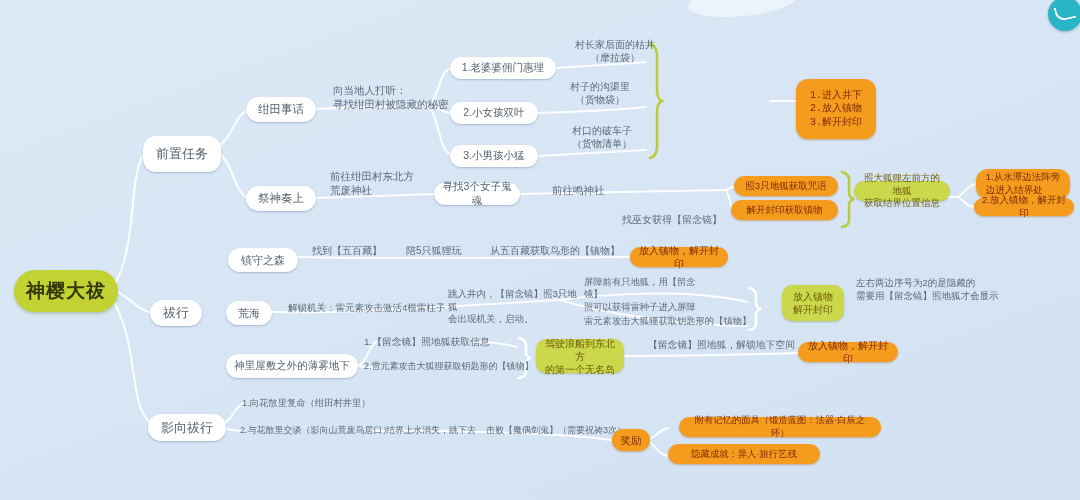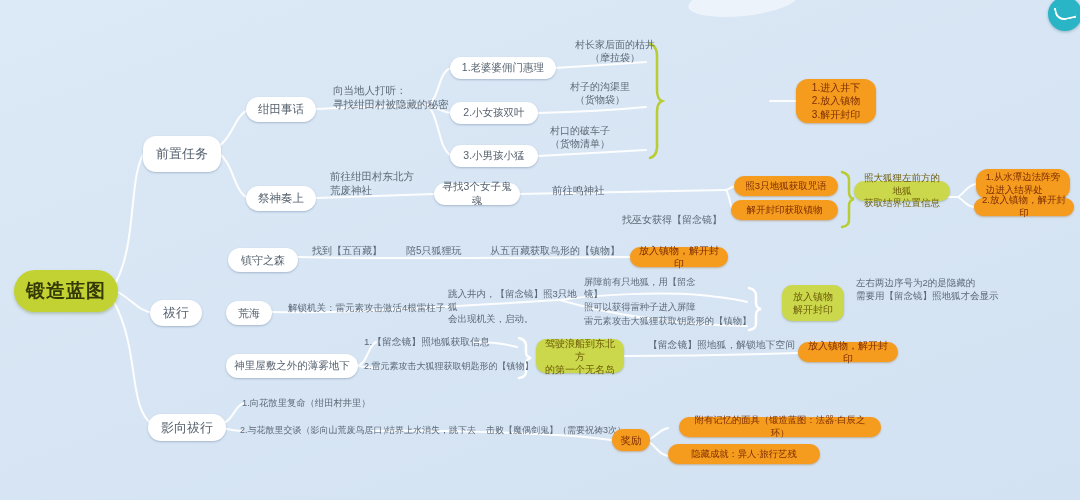--- a/index.html
+++ b/index.html
@@ -94,39 +94,39 @@
       <path d="M650,44 Q658,46 657,60 L657,90 Q657,99 662,101 Q657,103 657,112 L657,142 Q658,156 650,158" stroke="#b8cc33" stroke-width="2.5"></path>
       <path d="M842,172 Q850,174 849,182 L849,192 Q849,198 854,199 Q849,200 849,206 L849,218 Q850,226 842,227" stroke="#b8cc33" stroke-width="2.5"></path>
       <path d="M749,288 Q757,290 756,297 L756,303 Q756,308 761,309 Q756,310 756,315 L756,322 Q757,329 749,330" stroke="#ffffff" stroke-width="2.5"></path>
       <path d="M519,338 Q527,340 526,348 L526,352 Q526,357 531,358 Q526,359 526,364 L526,370 Q527,377 519,378" stroke="#ffffff" stroke-width="2.5"></path>
     </g>
   </svg>
 
   <div class="cloud" style="left:688px;top:-14px;width:110px;height:30px;transform:rotate(-6deg);"></div>
   <div class="badge" style="left:1048px;top:-3px;"></div>
 
-  <div class="node root" style="left:14px;top:270px;width:104px;height:42px;">锻造蓝图</div>
+  <div class="node root" style="left:14px;top:270px;width:104px;height:42px;">神樱大祓</div>
 
   <div class="node pill" style="left:143px;top:136px;width:78px;height:36px;font-size:13px;">前置任务</div>
   <div class="node pill" style="left:150px;top:300px;width:52px;height:26px;font-size:13px;">祓行</div>
   <div class="node pill" style="left:148px;top:414px;width:78px;height:27px;font-size:13px;">影向祓行</div>
 
   <div class="node pill" style="left:246px;top:97px;width:70px;height:25px;font-size:11.5px;">绀田事话</div>
   <div class="note" style="left:333px;top:84px;width:140px;font-size:10.5px;text-align:left;">向当地人打听：
 寻找绀田村被隐藏的秘密</div>
   <div class="node pill" style="left:450px;top:57px;width:106px;height:22px;font-size:10.5px;">1.老婆婆佣门惠理</div>
   <div class="node pill" style="left:450px;top:102px;width:88px;height:22px;font-size:10.5px;">2.小女孩双叶</div>
   <div class="node pill" style="left:450px;top:145px;width:88px;height:22px;font-size:10.5px;">3.小男孩小猛</div>
   <div class="note" style="left:560px;top:38px;width:110px;font-size:10px;text-align:center;">村长家后面的枯井
 （摩拉袋）</div>
   <div class="note" style="left:552px;top:80px;width:96px;font-size:10px;text-align:center;">村子的沟渠里
 （货物袋）</div>
-  <div class="note" style="left:550px;top:124px;width:104px;font-size:10px;text-align:left;">村口的破车子
+  <div class="note" style="left:550px;top:124px;width:104px;font-size:10px;text-align:center;">村口的破车子
 （货物清单）</div>
-  <div class="node orange" style="left:796px;top:79px;width:80px;height:44px;text-align:left;">1.进入井下
+  <div class="node orange" style="left:796px;top:79px;width:80px;height:60px;text-align:left;font-family:Liberation Mono, monospace;">1.进入井下
 2.放入镇物
 3.解开封印</div>
 
   <div class="node pill" style="left:246px;top:186px;width:70px;height:25px;font-size:11.5px;">祭神奏上</div>
   <div class="note" style="left:330px;top:170px;width:110px;font-size:10.5px;text-align:left;">前往绀田村东北方
 荒废神社</div>
   <div class="node pill" style="left:434px;top:183px;width:86px;height:22px;font-size:10.5px;">寻找3个女子鬼魂</div>
   <div class="note nowrap" style="left:552px;top:184px;font-size:10.5px;">前往鸣神社</div>
   <div class="note nowrap" style="left:622px;top:181px;font-size:10px;margin-top:32px;">找巫女获得【留念镜】</div>
   <div class="node orange" style="left:734px;top:176px;width:104px;height:20px;font-size:9.5px;">照3只地狐获取咒语</div>

